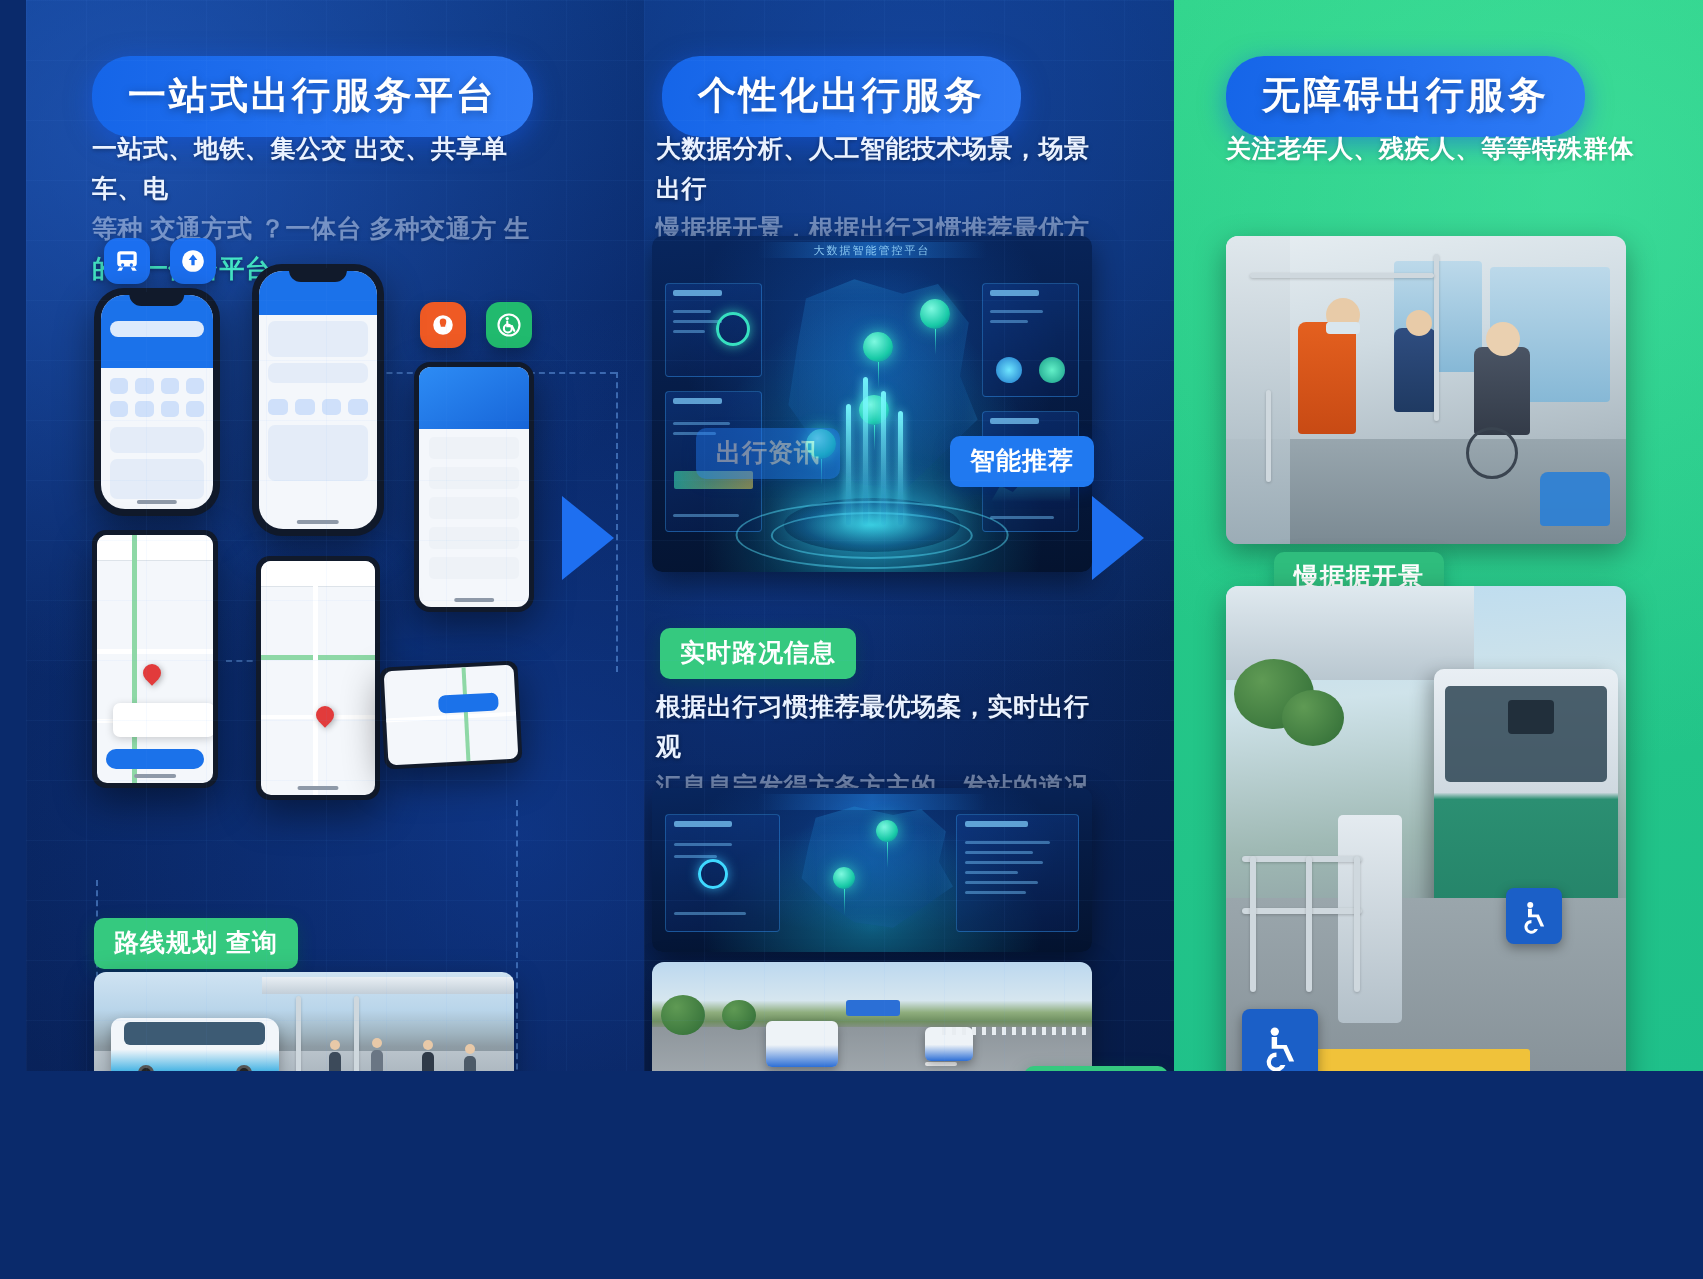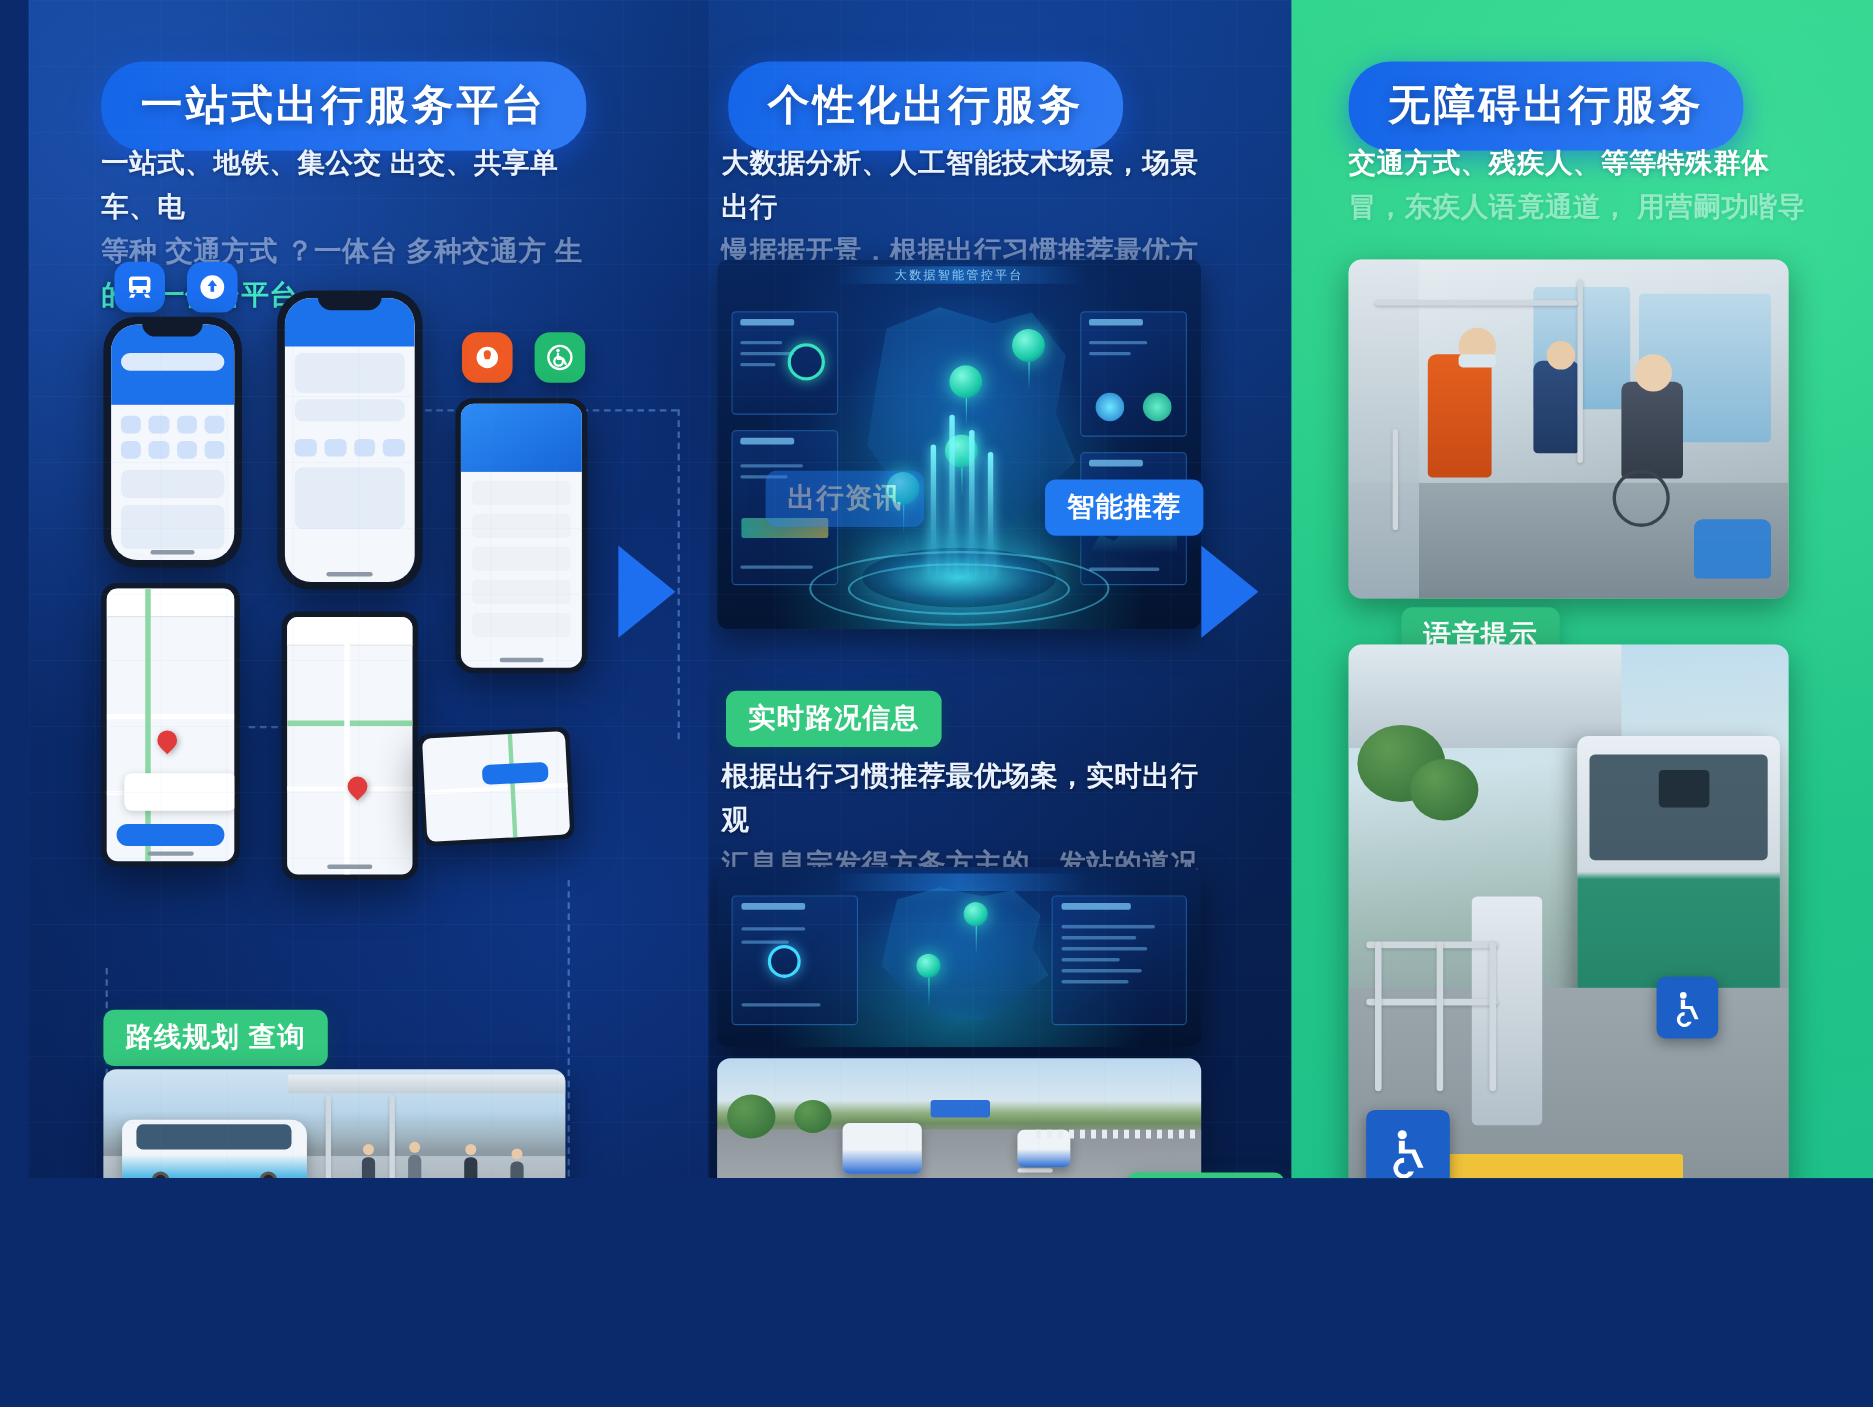--- a/index.html
+++ b/index.html
@@ -622,22 +622,21 @@
     </div>
   </section>
 
   <section class="panel panel-green">
 
     <div style="position:absolute; left:52px; top:56px;">
       <span class="title-pill pill-blue">无障碍出行服务</span>
     </div>
 
     <div class="body-text on-green" style="position:absolute; left:52px; top:128px; width:440px;">
-      <div>交通方式、残疾人、等等特殊群体</div>
-      <div class="ghost">冒，东疾人语竟通道，   用营嗣功喈导</div>
+      <div>关注老年人、残疾人、等等特殊群体</div>
     </div>
 
     <div class="photo ph-businterior" style="left:52px; top:236px; width:400px; height:308px;">
       <div class="bi-window" style="right:4%; top:10%; width:30%; height:44%;"></div>
       <div class="bi-window" style="right:36%; top:8%; width:22%; height:36%;"></div>
       <div class="bi-floor"></div>
       <div style="position:absolute; left:0; top:0; width:16%; height:100%; background:linear-gradient(180deg,#dfe7ec,#9fb0ba); opacity:.9;"></div>
 
       <div class="bi-person" style="left:18%; top:28%; width:58px; height:112px; background:linear-gradient(180deg,#e4601f,#c84a14);"></div>
       <div class="bi-head" style="left:25%; top:20%; width:34px; height:34px;"></div>
@@ -650,21 +649,21 @@
       <div class="bi-head" style="left:65%; top:28%; width:34px; height:34px; background:#ead0b0;"></div>
       <div class="wheelchair-ring" style="left:60%; top:62%; width:52px; height:52px;"></div>
 
       <div class="st-rail" style="left:10%; top:50%; width:5px; height:30%;"></div>
       <div class="st-rail" style="left:52%; top:6%; width:5px; height:54%;"></div>
       <div class="st-rail" style="left:6%; top:12%; width:46%; height:5px;"></div>
       <div style="position:absolute; right:4%; bottom:6%; width:70px; height:54px; background:#2a7fd6; border-radius:8px 8px 4px 4px; opacity:.9;"></div>
     </div>
 
     <div style="position:absolute; left:100px; top:552px;">
-      <span class="tag tag-green" style="background:#2fbd7d;">语音提示</span>
+      <span class="tag tag-green" style="background:#2fbd7d;">慢据据开景</span>
     </div>
 
     <div class="photo ph-station" style="left:52px; top:586px; width:400px; height:520px;">
       <div class="st-canopy"></div>
       <div class="tree" style="left:2%; top:14%; width:80px; height:70px;"></div>
       <div class="tree" style="left:14%; top:20%; width:62px; height:56px;"></div>
       <div class="st-bus">
         <div class="st-bus-win"></div>
       </div>
       <div style="position:absolute; left:0; right:0; bottom:0; height:40%; background:linear-gradient(180deg,#9aa6ac,#848f96);"></div>

